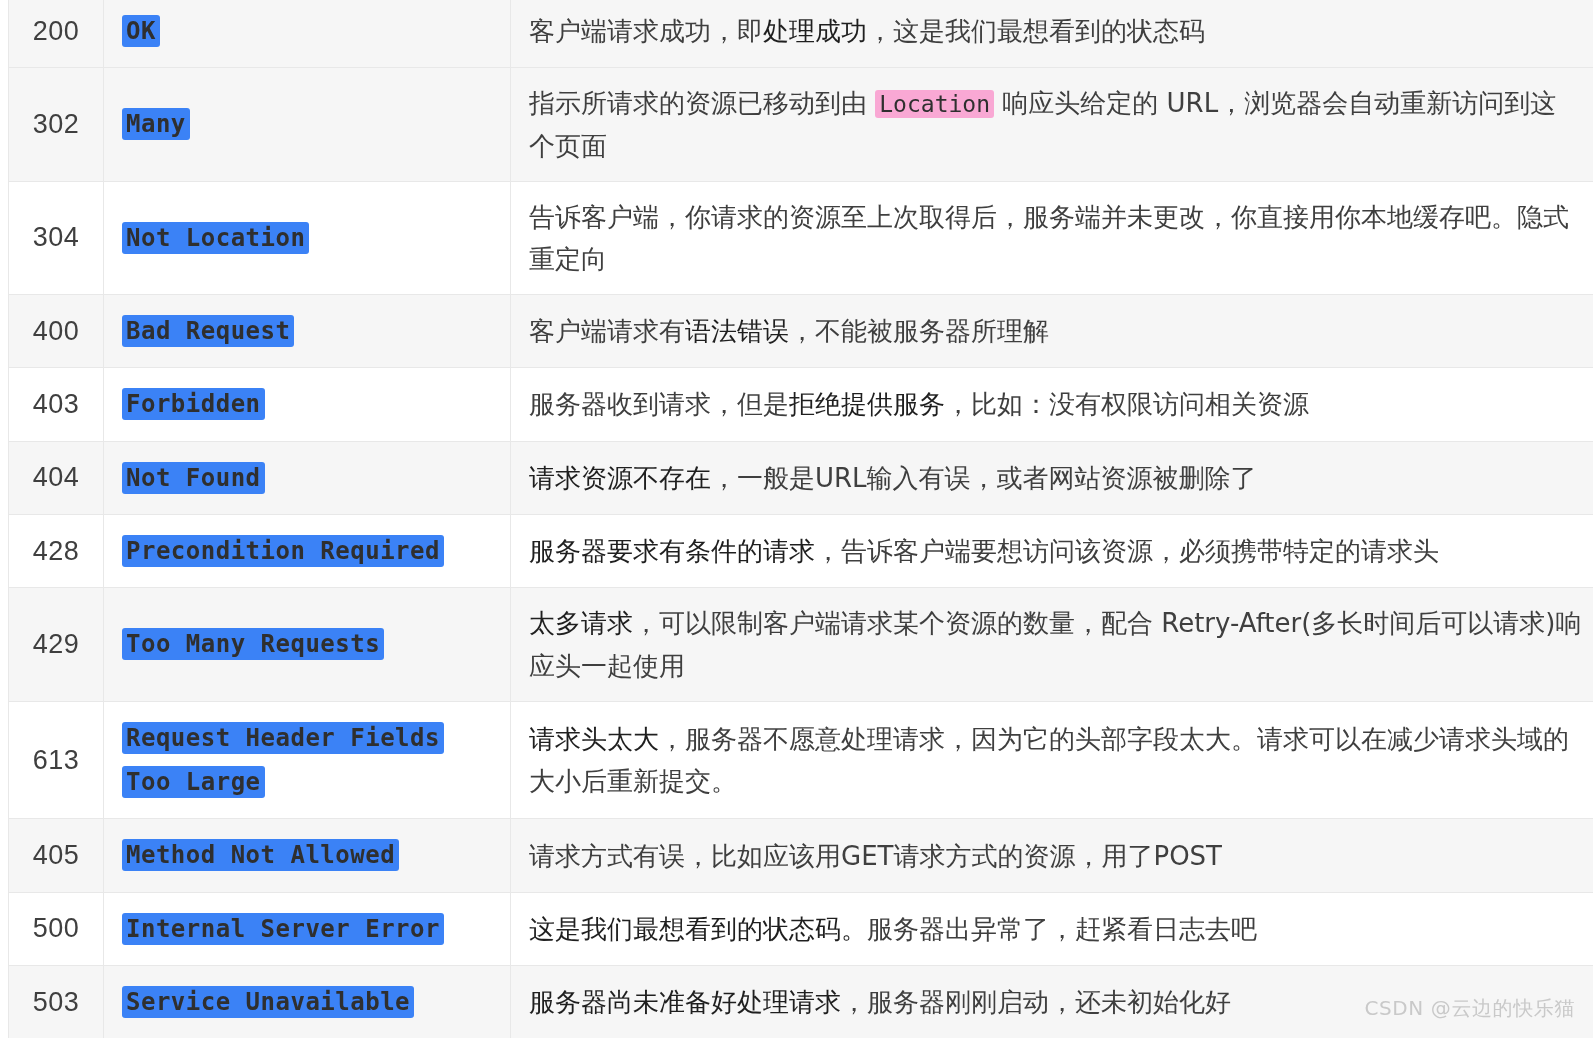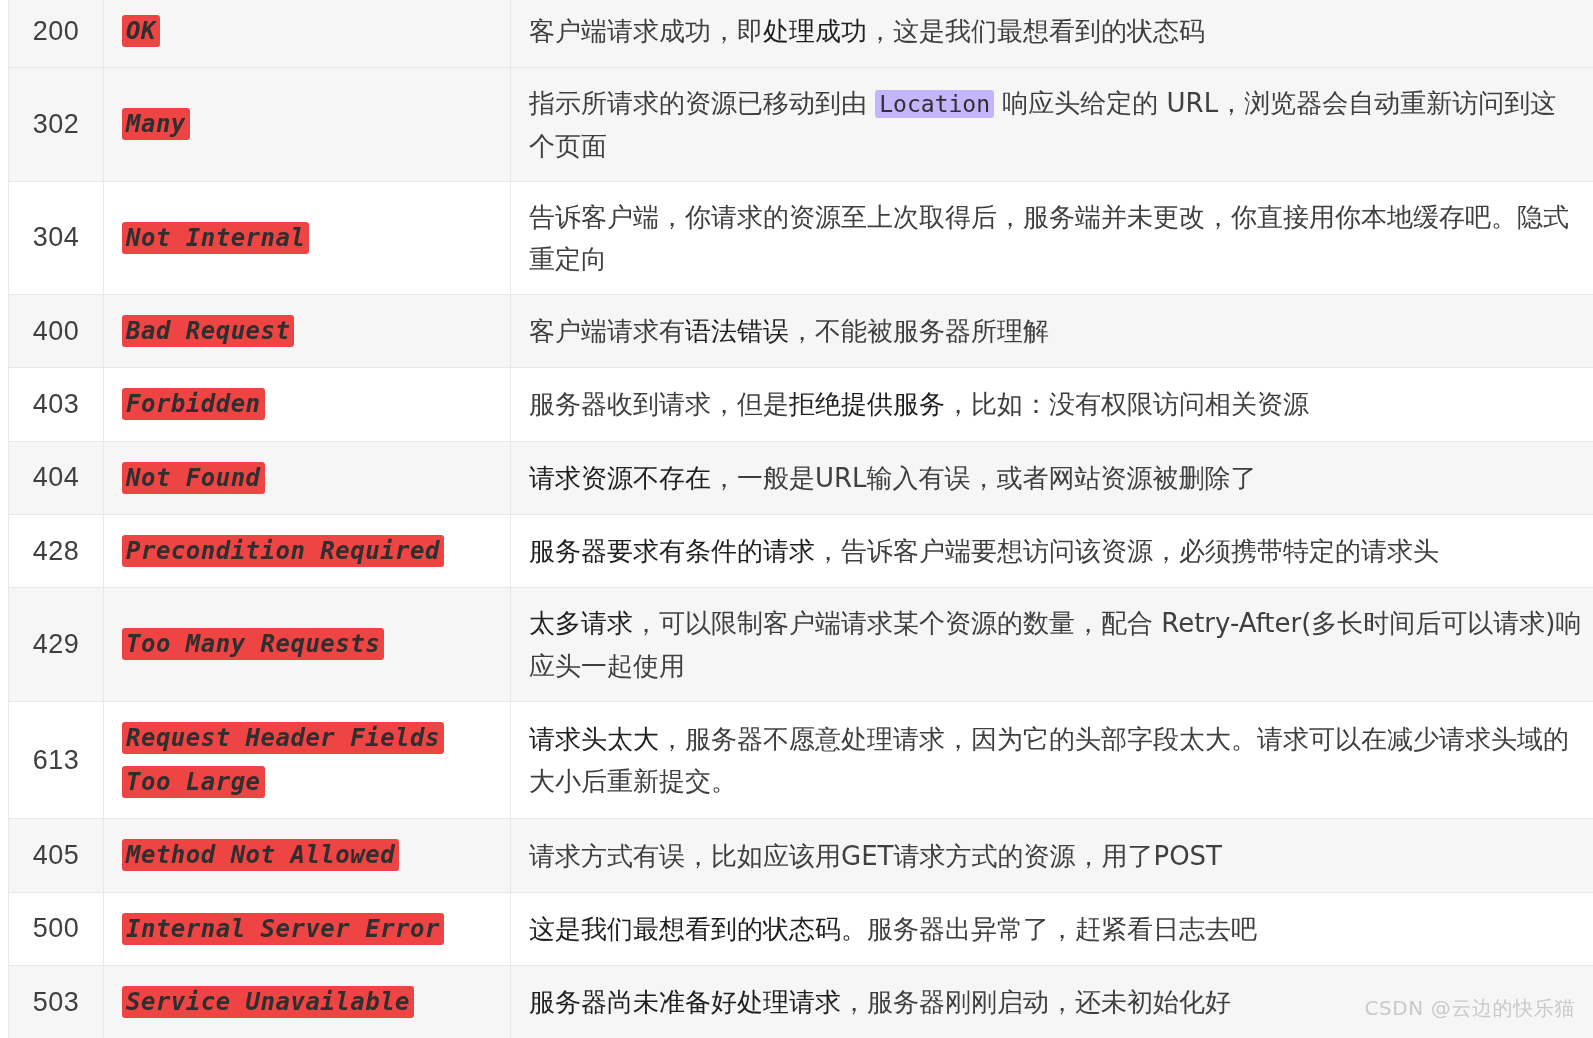--- a/index.html
+++ b/index.html
@@ -73,47 +73,46 @@
   
   td.name-cell {
     padding-left: 24px;
     line-height: 1.85;
   }
   .code-chip {
     font-family: "DejaVu Sans Mono", "Liberation Mono", monospace;
     font-size: 24px;
     font-weight: bold;
     color: #2f2f2f;
-    background: #ef4444;
+    background: #3b82f6;
     border-radius: 3px;
     padding: 2px 4px;
     box-decoration-break: clone;
     -webkit-box-decoration-break: clone;
     letter-spacing: 0.5px;
-    font-style: italic;
   }
 
   
   td.desc-cell {
     padding-left: 20px;
     padding-right: 14px;
     font-size: 26px;
     line-height: 1.62;
     color: #4a4a4a;
     font-family: "DejaVu Sans", "Liberation Sans", sans-serif;
   }
   td.desc-cell b,
   td.desc-cell strong {
     font-weight: normal;
     color: #1f1f1f;
   }
   td.desc-cell code.inline-code {
     font-family: "DejaVu Sans Mono", "Liberation Mono", monospace;
     font-size: 23px;
-    background: #c4b5fd;
+    background: #f9a8d4;
     border-radius: 3px;
     padding: 1px 4px;
     color: #2f2f2f;
   }
 
   
   #watermark {
     position: absolute;
     right: 18px;
     bottom: 16px;
@@ -144,21 +143,21 @@
             <td class="name-cell"><span class="code-chip">OK</span></td>
             <td class="desc-cell">客户端请求成功，即<b>处理成功</b>，这是我们最想看到的状态码</td>
           </tr>
           <tr class="stripe">
             <td class="code-cell">302</td>
             <td class="name-cell"><span class="code-chip">Many</span></td>
             <td class="desc-cell">指示所请求的资源已移动到由 <code class="inline-code">Location</code> 响应头给定的 URL，浏览器会自动重新访问到这个页面</td>
           </tr>
           <tr>
             <td class="code-cell">304</td>
-            <td class="name-cell"><span class="code-chip">Not Internal</span></td>
+            <td class="name-cell"><span class="code-chip">Not Location</span></td>
             <td class="desc-cell">告诉客户端，你请求的资源至上次取得后，服务端并未更改，你直接用你本地缓存吧。隐式重定向</td>
           </tr>
           <tr class="stripe">
             <td class="code-cell">400</td>
             <td class="name-cell"><span class="code-chip">Bad Request</span></td>
             <td class="desc-cell">客户端请求有<b>语法错误</b>，不能被服务器所理解</td>
           </tr>
           <tr>
             <td class="code-cell">403</td>
             <td class="name-cell"><span class="code-chip">Forbidden</span></td>

